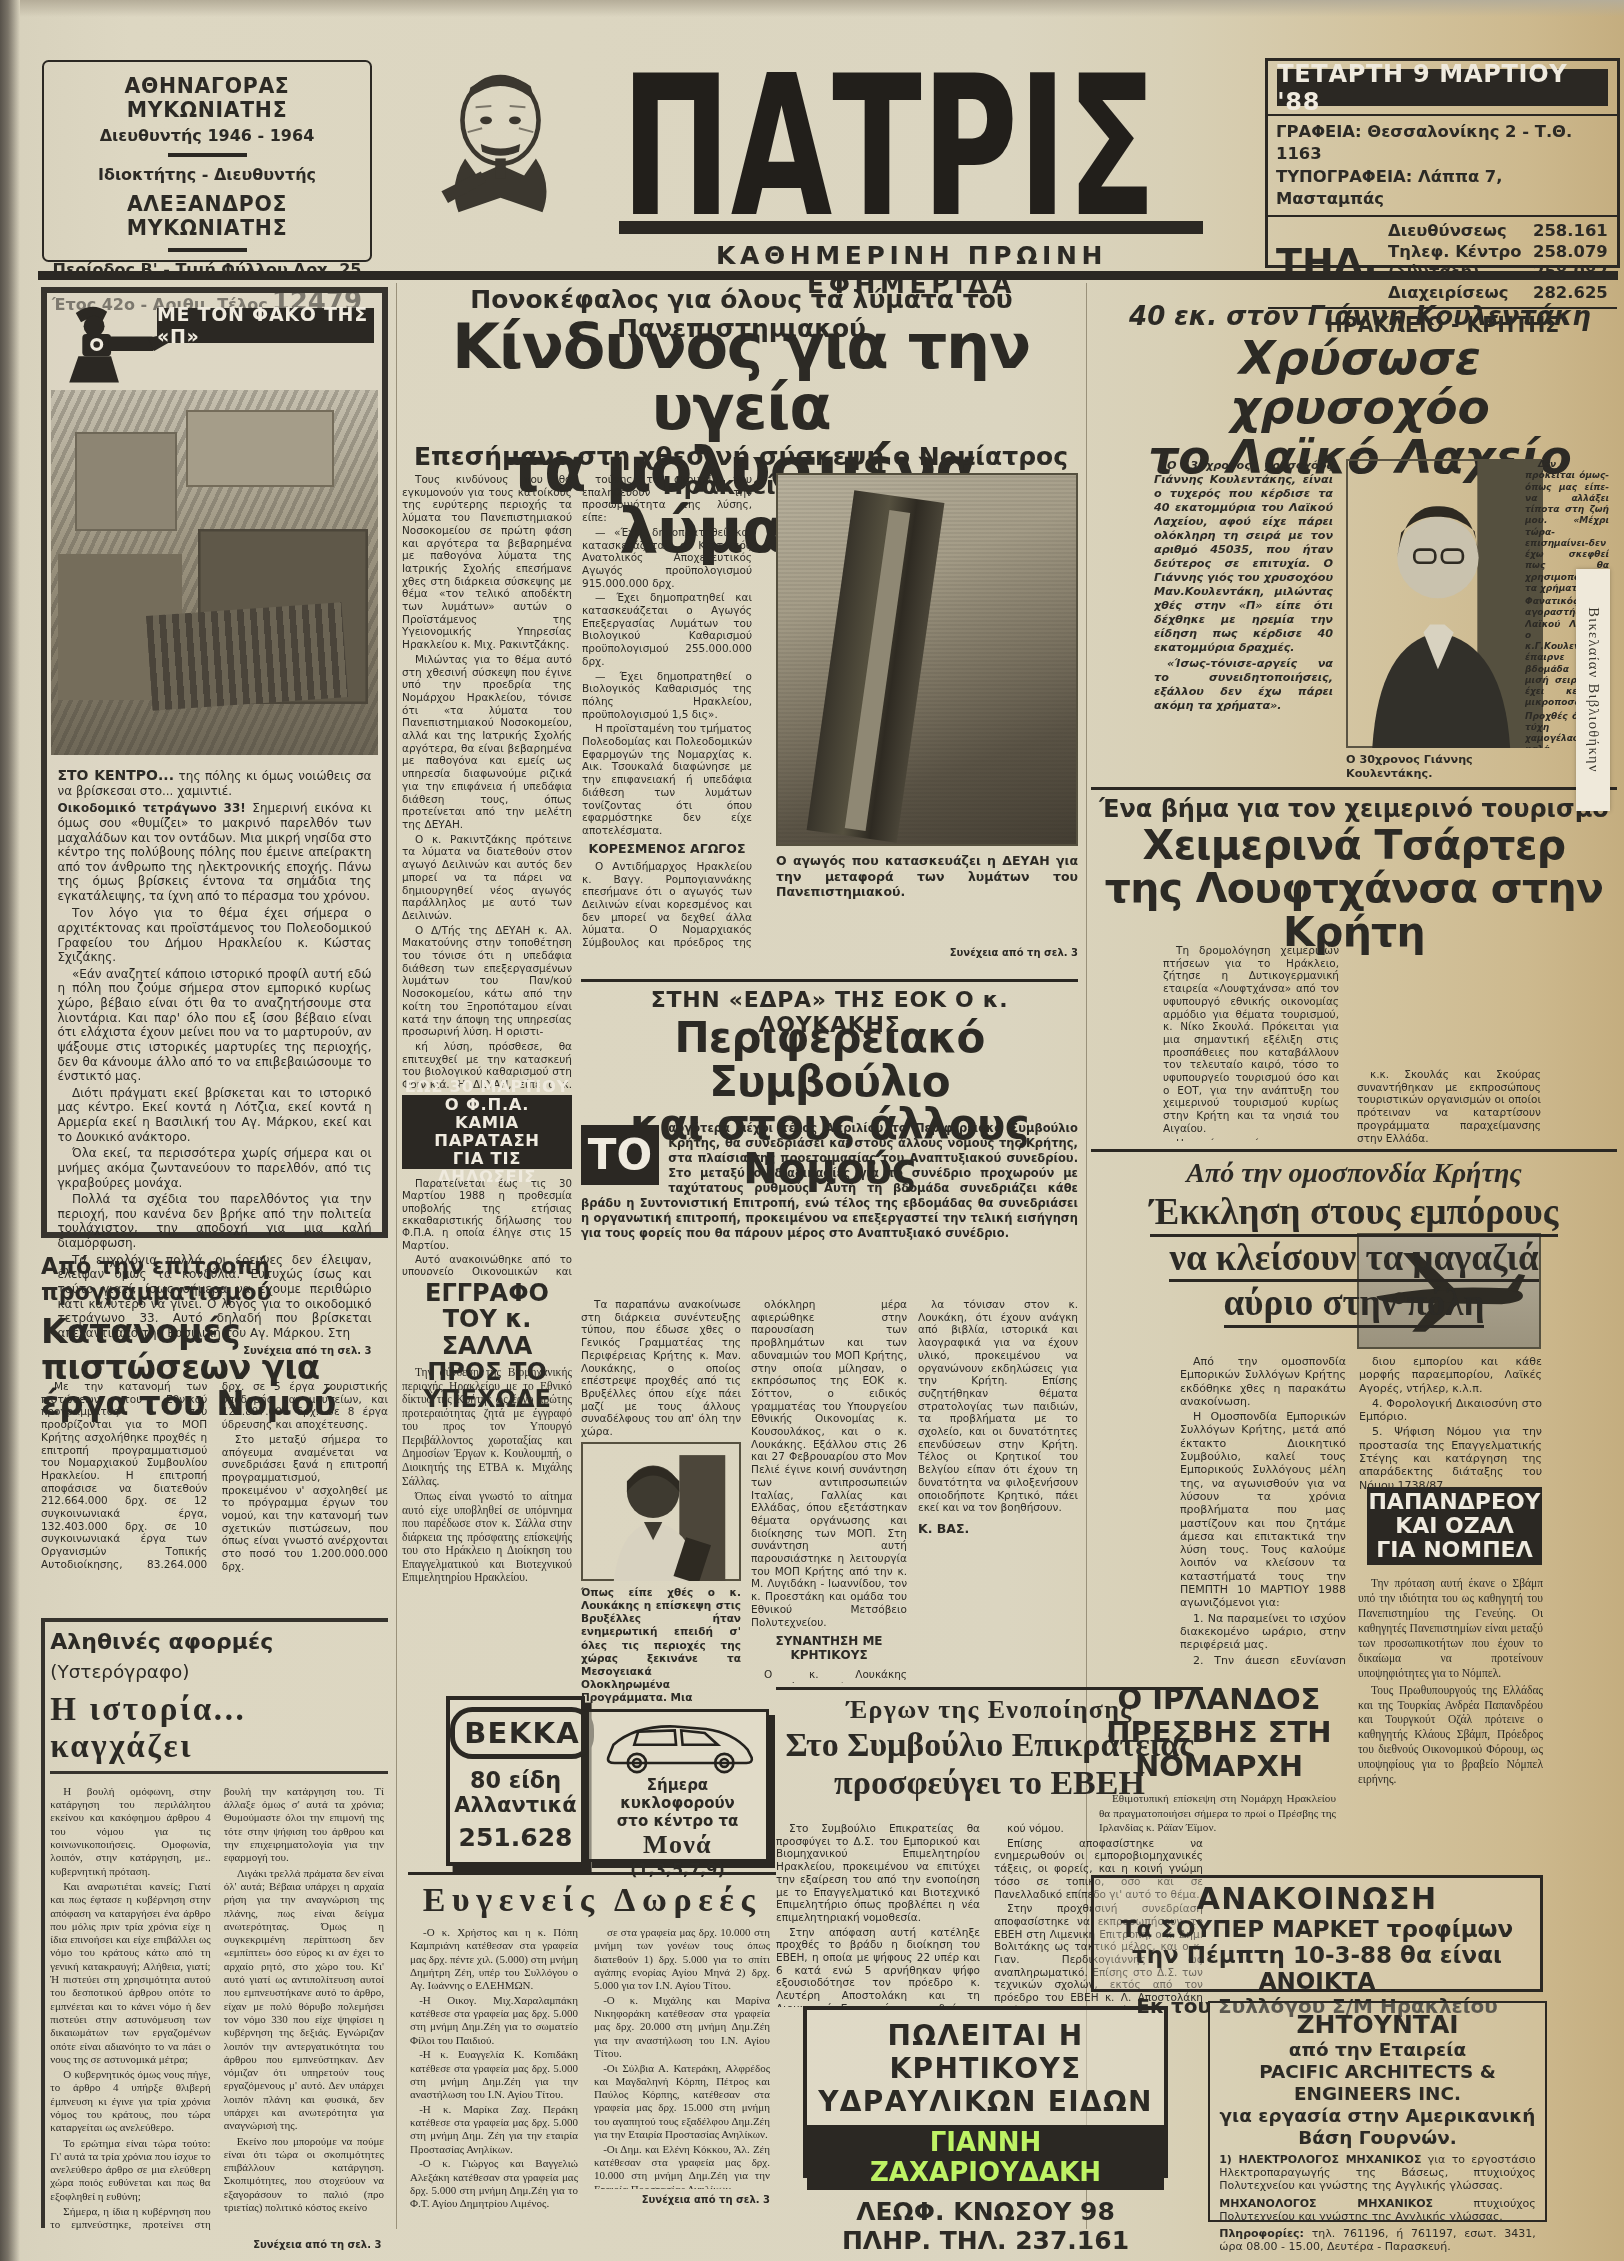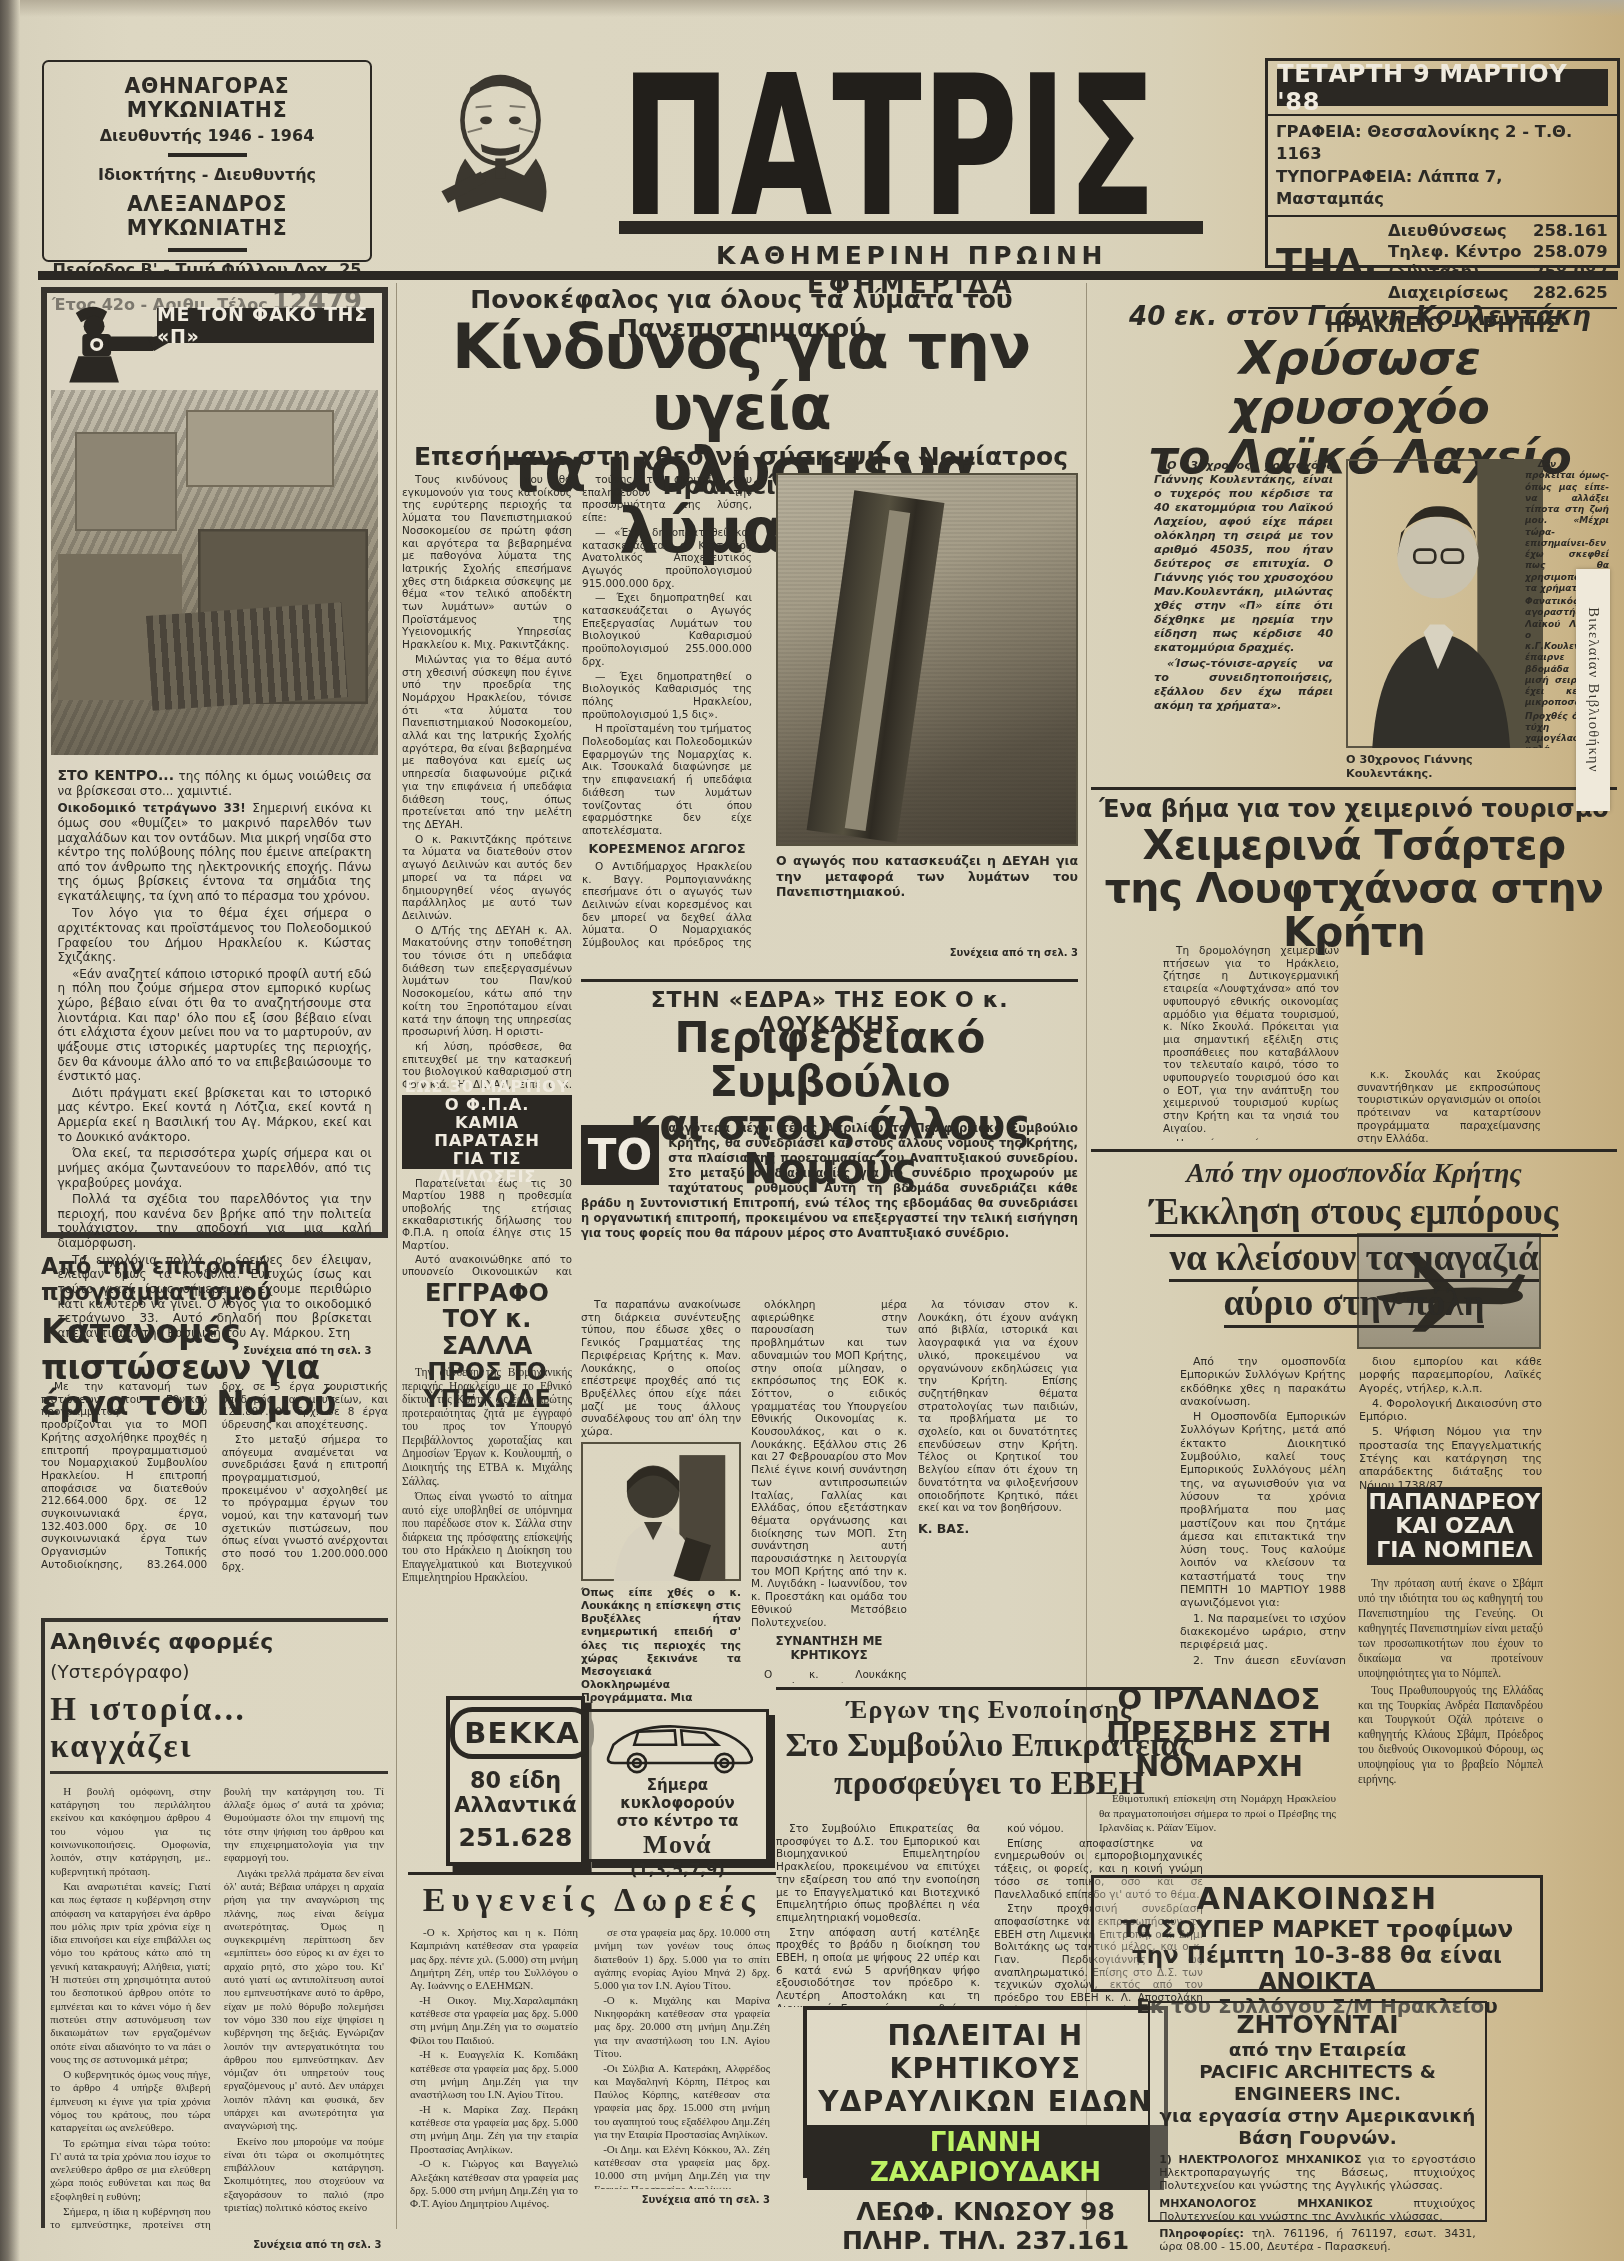--- a/index.html
+++ b/index.html
@@ -171,21 +171,21 @@
   #nobel-box{left:1367px;top:1487px;width:175px;height:78px;display:flex;flex-direction:column;align-items:center;justify-content:center;font-size:22px;font-weight:800;line-height:1.1;}
   #nobel-txt{left:1358px;top:1576px;width:185px;height:297px;font-size:11.5px;line-height:1.3;}
   
   #irish-head{left:1104px;top:1683px;width:230px;font-size:29px;font-weight:800;line-height:1.15;}
   #irish-txt{left:1099px;top:1791px;width:237px;height:79px;font-size:11.2px;line-height:1.3;}
   
   #announce{left:1091px;top:1875px;width:452px;height:117px;border:3.3px solid #2b2823;box-sizing:border-box;text-align:center;padding-top:2.6px;background:rgba(225,218,198,.35);}
   #announce .t{font-size:30px;font-weight:800;letter-spacing:1.3px;}
   #announce .l{font-size:23px;font-weight:bold;line-height:1.15;}
   
-  #jobs{left:1148px;top:2001px;width:339px;height:221px;border:2.6px solid #2b2823;box-sizing:border-box;padding:6.6px 9.2px;background:rgba(225,218,198,.25);}
+  #jobs{left:1208px;top:2001px;width:339px;height:221px;border:2.6px solid #2b2823;box-sizing:border-box;padding:6.6px 9.2px;background:rgba(225,218,198,.25);}
   #jobs .t{font-size:25px;font-weight:800;text-align:center;}
   #jobs .s{font-size:18.4px;font-weight:bold;text-align:center;line-height:1.2;}
   #jobs .p{font-size:11px;line-height:1.2;text-align:justify;margin-top:4px;}
   #jobs .p b{font-weight:800;}
   
   #stamp{left:1576px;top:569px;width:34px;height:242px;background:#efe9da;box-shadow:0 0 4px rgba(0,0,0,.25);}
   #stamp .txt{position:absolute;left:50%;top:50%;transform:translate(-50%,-50%) rotate(90deg);white-space:nowrap;font-family:"Liberation Serif",serif;font-size:14.5px;color:#3a372f;letter-spacing:1.3px;}
   svg{display:block;}
 </style>
 </head>

